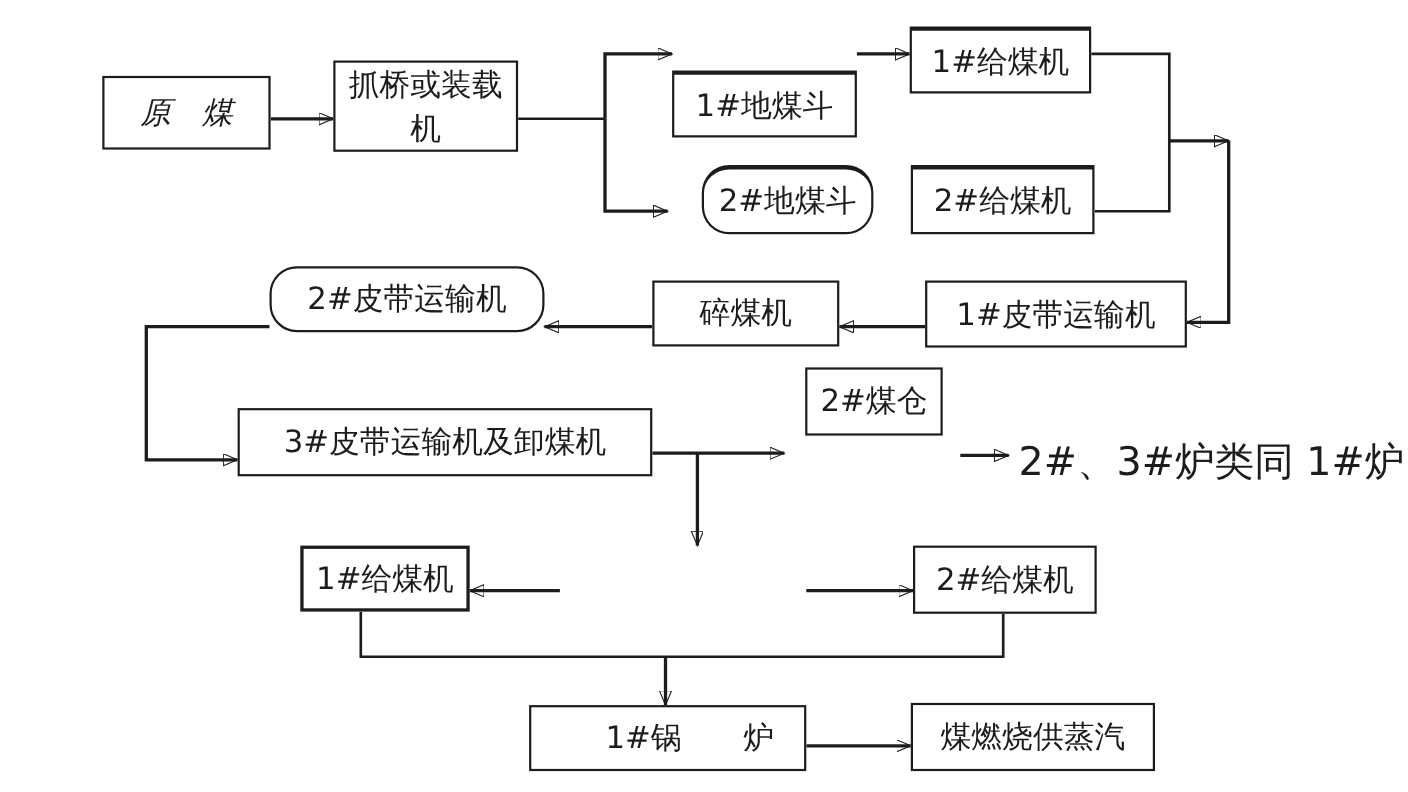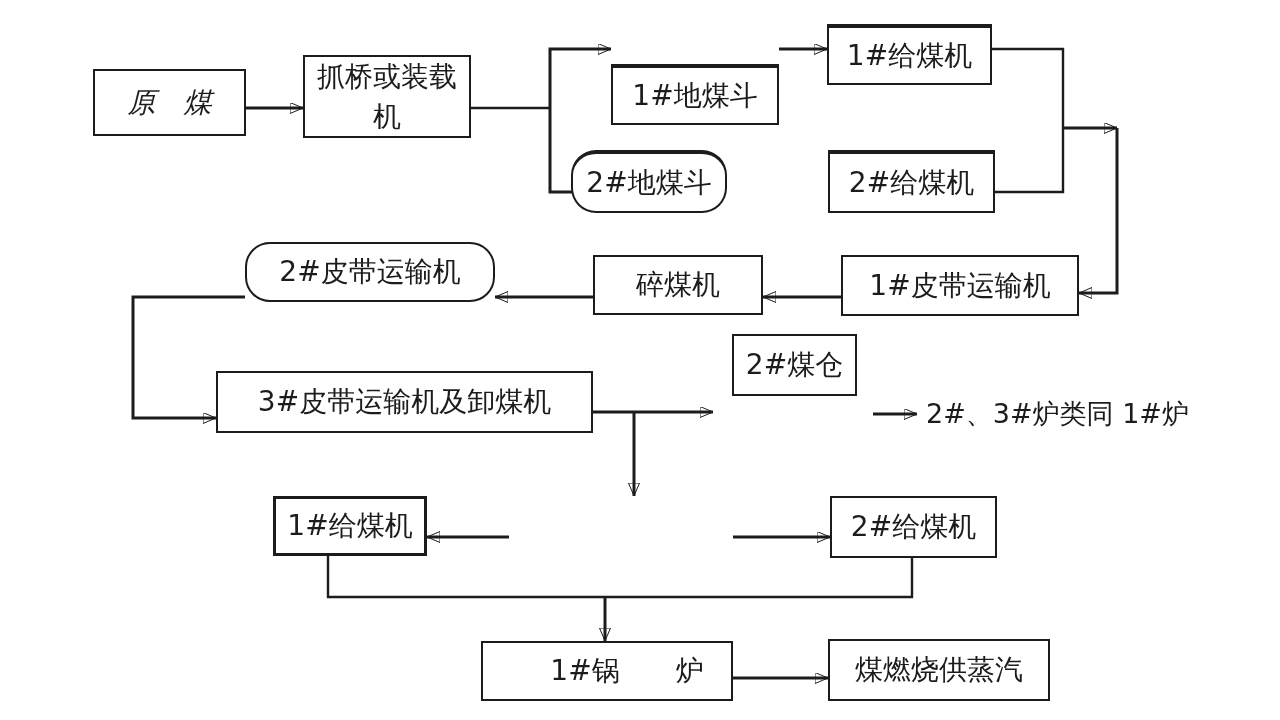--- a/index.html
+++ b/index.html
@@ -28,21 +28,21 @@
     font-size: 28px;
     line-height: 1.4;
     white-space: pre-wrap;
     z-index: 2;
   }
   .node.heavy-top { border-top-width: 4px; }
   .node.thick { border-width: 3.5px; }
   .annotation {
     position: absolute;
     color: #1c1c1c;
-    font-size: 27px;
+    font-size: 36px;
     white-space: pre;
     z-index: 2;
   }
   #connector-layer {
     position: absolute;
     left: 0; top: 0;
     width: 1280px;
     height: 720px;
     z-index: 1;
   }
@@ -87,21 +87,21 @@
   </svg>
 
   <div class="node" style="left:93px; top:69px; width:153px; height:67px;font-style:italic;">原　煤</div>
 
   <div class="node" style="left:303px; top:55px; width:168px; height:83px;">抓桥或装载机</div>
 
   <div class="node heavy-top" style="left:611px; top:24px; width:168px; height:61px;margin-top:40px;">1#地煤斗</div>
 
   <div class="node heavy-top" style="left:827px; top:24px; width:165px; height:61px;">1#给煤机</div>
 
-  <div class="node heavy-top" style="left:571px; top:150px; width:156px; height:63px;border-radius:25px;">2#地煤斗</div>
+  <div class="node heavy-top" style="left:638px; top:150px; width:156px; height:63px;border-radius:25px;">2#地煤斗</div>
 
   <div class="node heavy-top" style="left:828px; top:150px; width:167px; height:63px;">2#给煤机</div>
 
   <div class="node" style="left:245px; top:242px; width:250px; height:60px;border-radius:25px;">2#皮带运输机</div>
 
   <div class="node" style="left:593px; top:255px; width:170px; height:60px;">碎煤机</div>
 
   <div class="node" style="left:841px; top:255px; width:238px; height:61px;">1#皮带运输机</div>
 
   <div class="node" style="left:216px; top:371px; width:377px; height:62px;">3#皮带运输机及卸煤机</div>

